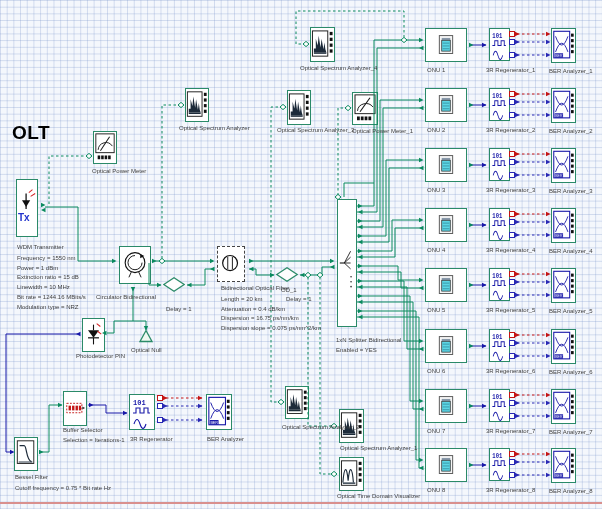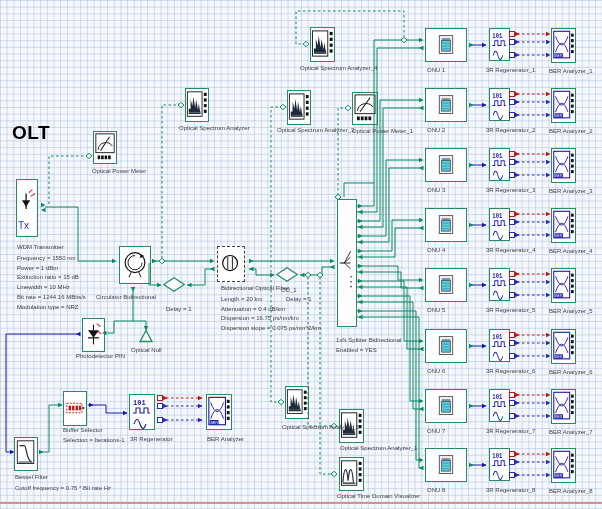--- a/index.html
+++ b/index.html
@@ -8,21 +8,21 @@
     background-image:
       linear-gradient(to right, rgba(125,150,205,.30) 1px, transparent 1px),
       linear-gradient(to bottom, rgba(125,150,205,.30) 1px, transparent 1px);
     background-size:6.7px 6.7px;}
   .blk{position:absolute;background:#fff;border:1px solid #2a8a68;box-sizing:border-box;z-index:2;}
   .blk.dashedb{border:1px dashed #444;}
   .shape{position:absolute;z-index:2;}
   .lbl{position:absolute;font-size:6px;line-height:7px;color:#3f3f3f;white-space:nowrap;z-index:4;}
   .prm{position:absolute;font-size:6px;line-height:9.7px;color:#3f3f3f;white-space:nowrap;z-index:4;}
   .olt-title{position:absolute;font-size:19px;font-weight:800;color:#000;letter-spacing:.5px;z-index:4;}
-  .tx-badge{position:absolute;font-size:10px;font-weight:normal;color:#2233cc;z-index:5;margin-top:8px;}
+  .tx-badge{position:absolute;font-size:10px;font-weight:bold;color:#2233cc;z-index:5;}
   #wires{position:absolute;left:0;top:0;z-index:3;pointer-events:none;}
   .page-edge-h{position:absolute;left:0;top:502px;width:602px;height:2px;background:#d9908e;z-index:1;}
 </style>
 </head>
 <body>
 
 <div id="canvas">
   <div class="page-edge-h"></div>
   <svg id="wires" width="602" height="509">
       <polyline points="45,207 78,207 78,261 115,261" fill="none" stroke="#0a8a5f" stroke-width="1"></polyline>

